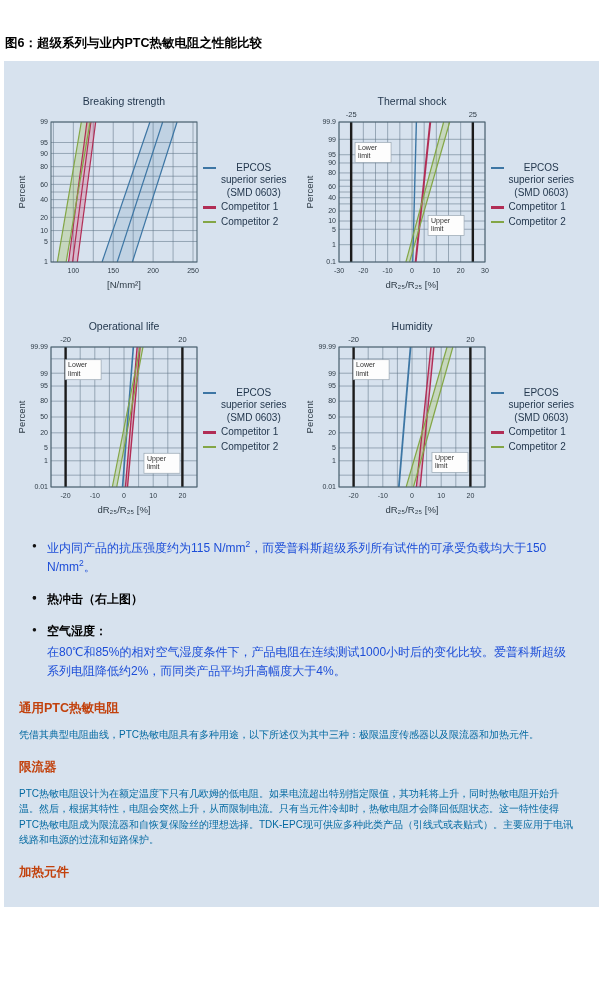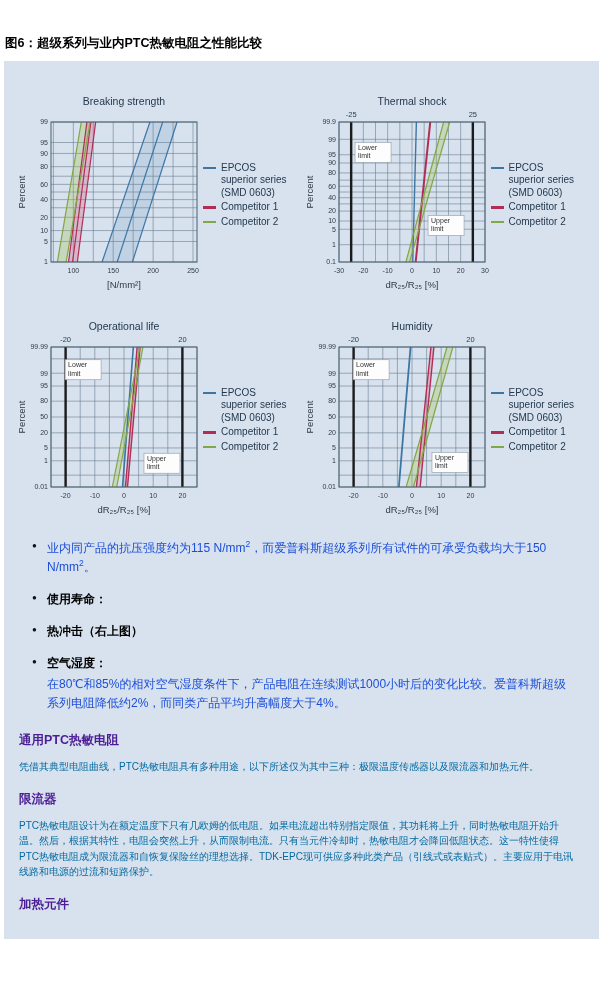--- a/index.html
+++ b/index.html
@@ -5,29 +5,29 @@
   html,body{margin:0;padding:0;}
   body{width:603px;background:#ffffff;font-family:"Liberation Sans",sans-serif;}
   .doc-title{font-weight:bold;font-size:12.5px;color:#000;padding:11px 6px 9px 5px;margin-top:24px;}
   .panel{margin:0 4px 8px 4px;background:#d7e2ee;padding:12px 8px 16px 12px;}
   .chart-row{display:flex;align-items:flex-start;}
   .chart-unit{display:flex;align-items:center;width:50%;margin-top:19px;}
   .chart-unit svg{flex:none;display:block;}
   .legend{width:100px;font-size:10px;color:#24384e;line-height:1.25;}
   .legend-item{display:flex;margin:2px 0;}
   .legend-dash{flex:none;width:13px;height:2.5px;margin:5px 5px 0 0;}
-  .legend-label{white-space:pre-line;}
+  .legend-label{white-space:pre-line;text-align:center;}
   .bullets{margin:16px 0 0 16px;}
   .bullet-item{position:relative;padding-left:15px;margin-bottom:15px;max-width:528px;}
   .bullet-marker{position:absolute;left:0;top:2px;font-size:8px;color:#111;}
   .bullet-heading{font-weight:bold;font-size:12px;color:#000;margin-bottom:3px;}
   .bullet-body{font-size:12px;color:#1d4ed8;line-height:1.55;}
   .bullet-body sup,.bullet-body sub{font-size:8.5px;line-height:0;}
   .sections{margin:20px 0 0 3px;}
-  .section-heading{font-weight:bold;font-size:12.5px;color:#4c1d95;margin:16px 0 10px 0;}
+  .section-heading{font-weight:bold;font-size:12.5px;color:#c2410c;margin:16px 0 10px 0;}
   .section-para{font-size:10px;color:#0369a1;line-height:1.55;margin:0 0 2px 0;max-width:558px;}
   text{font-family:"Liberation Sans",sans-serif;}
 </style>
 </head>
 <body>
 
 <div class="page">
   <div class="doc-title">图6：超级系列与业内PTC热敏电阻之性能比较</div>
   <div class="panel">
     <div class="charts">
@@ -390,21 +390,20 @@
           </div>
       </div>
     </div>
     <div class="bullets" id="bullets">
         <div class="bullet-item">
           <span class="bullet-marker">●</span>
           <div class="bullet-body"><span>业内同产品的抗压强度约为115 N/mm</span><sup>2</sup><span>，而爱普科斯超级系列所有试件的可承受负载均大于150 N/mm</span><sup>2</sup><span>。</span></div>
         </div>
         <div class="bullet-item">
           <span class="bullet-marker">●</span>
-          <div class="bullet-heading">使用寿命：</div>
         </div>
         <div class="bullet-item">
           <span class="bullet-marker">●</span>
           <div class="bullet-heading">热冲击（右上图）</div>
         </div>
         <div class="bullet-item">
           <span class="bullet-marker">●</span>
           <div class="bullet-heading">空气湿度：</div>
           <div class="bullet-body"><span>在80℃和85%的相对空气湿度条件下，产品电阻在连续测试1000小时后的变化比较。爱普科斯超级系列电阻降低约2%，而同类产品平均升高幅度大于4%。</span></div>
         </div>

